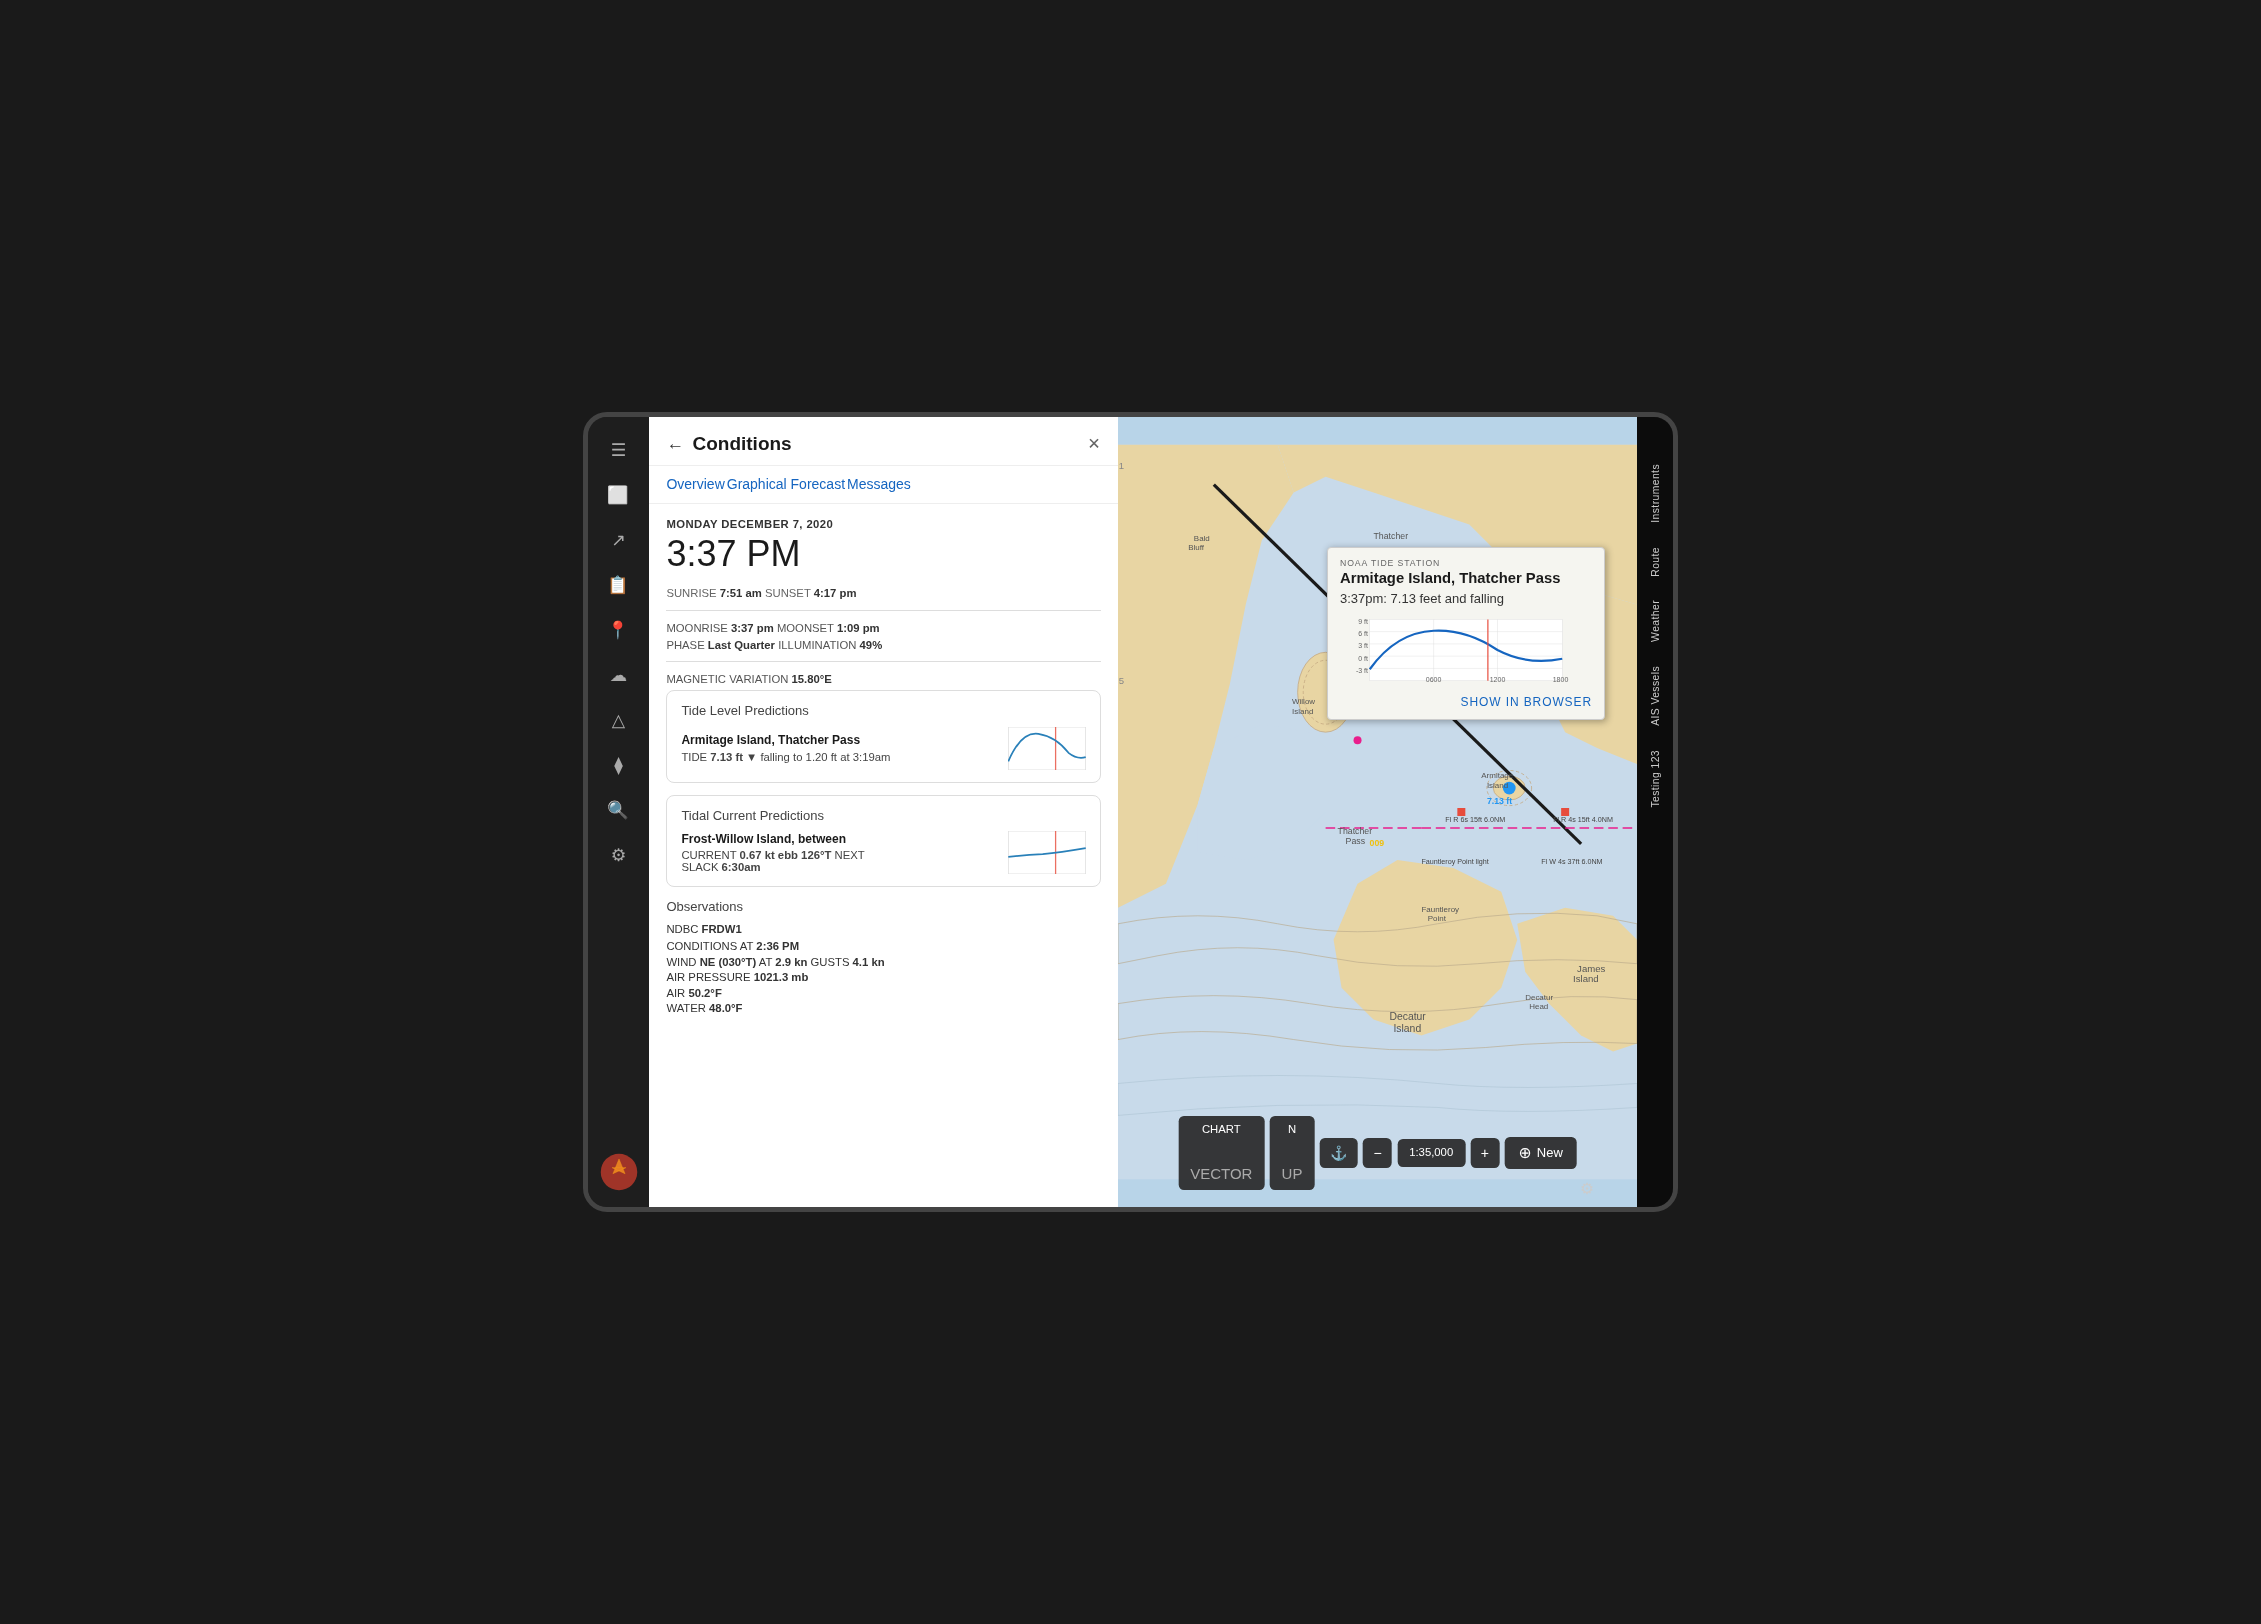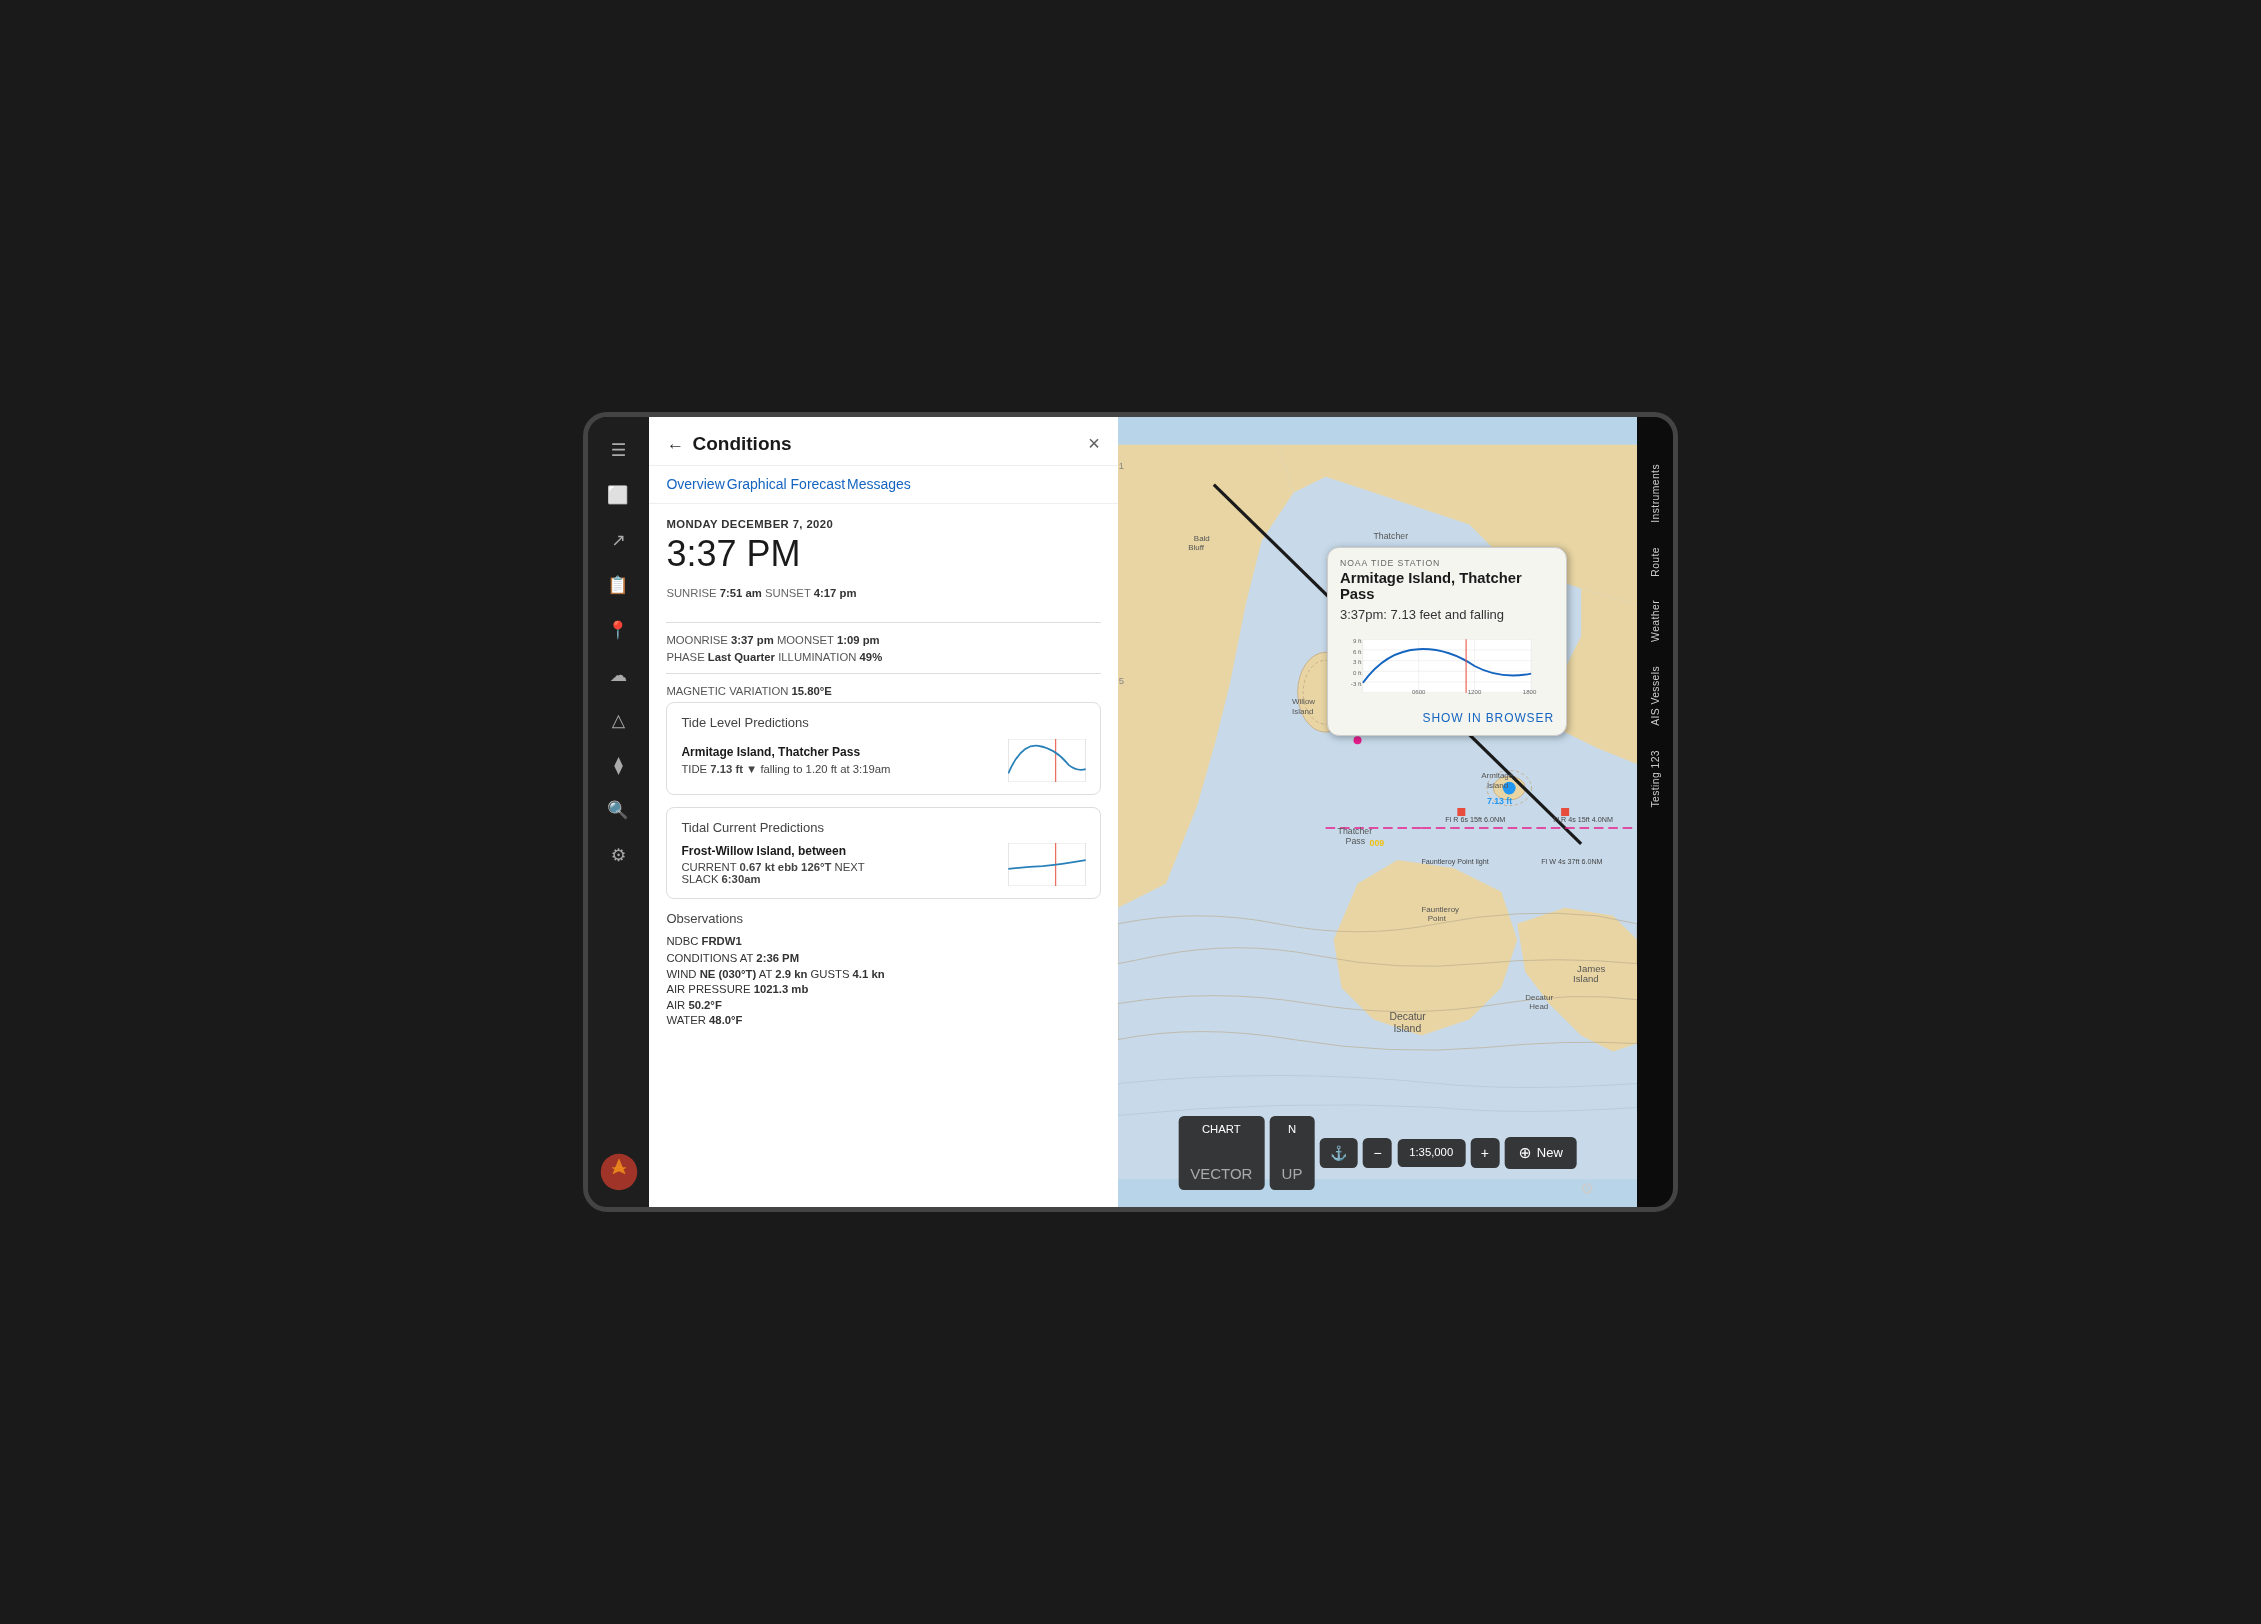--- a/index.html
+++ b/index.html
@@ -115,21 +115,21 @@
     }
     .time-display {
       font-size: 36px;
       font-weight: 300;
       color: #1a1a1a;
       margin-bottom: 12px;
     }
     .sun-moon-row {
       font-size: 11.3px;
       color: #333;
-      margin-bottom: 23px;
+      margin-bottom: 11px;
     }
     .sun-moon-row span.label { color: #666; }
     .sun-moon-row span.value { font-weight: 600; }
     .section-divider {
       border: none;
       border-top: 0.9px solid #ddd;
       margin: 10.4px 0;
     }
     .info-row {
       font-size: 11.3px;
@@ -201,24 +201,24 @@
     
     .map-svg {
       width: 100%;
       height: 100%;
     }
     
     .tide-popup {
       position: absolute;
       top: 130px;
       left: 209px;
-      width: 240px;
+      width: 278px;
       background: #f5f5f0;
       border: 0.9px solid #ccc;
-      border-radius: 12px;
+      border-radius: 4px;
       padding: 10.4px 12px;
       box-shadow: 1.7px 1.7px 7px rgba(0,0,0,0.3);
       z-index: 20;
     }
     .popup-station-label {
       font-size: 8.7px;
       color: #666;
       letter-spacing: 0.9px;
       text-transform: uppercase;
       margin-bottom: 1.7px;

